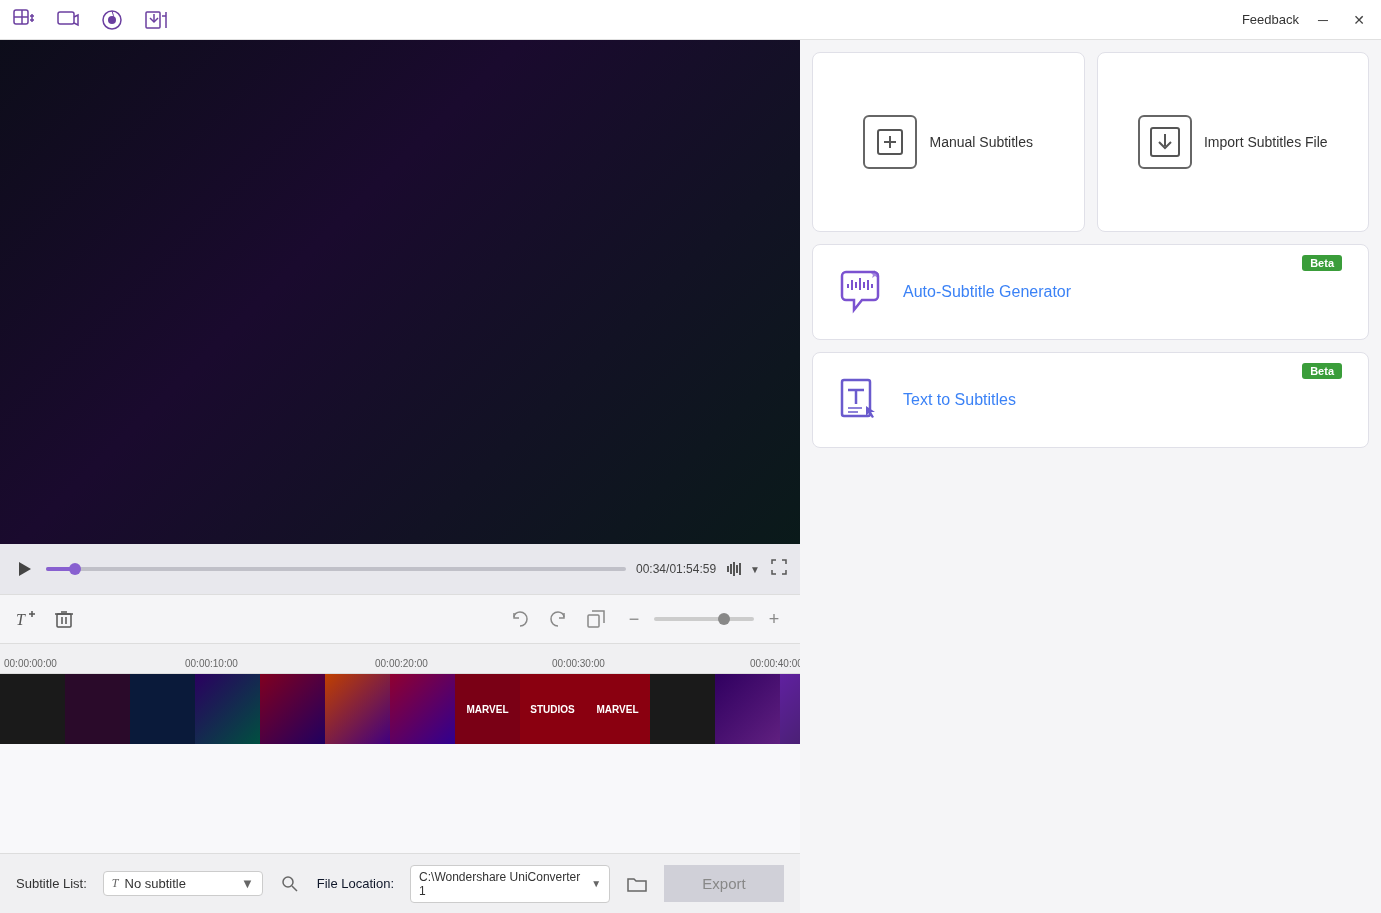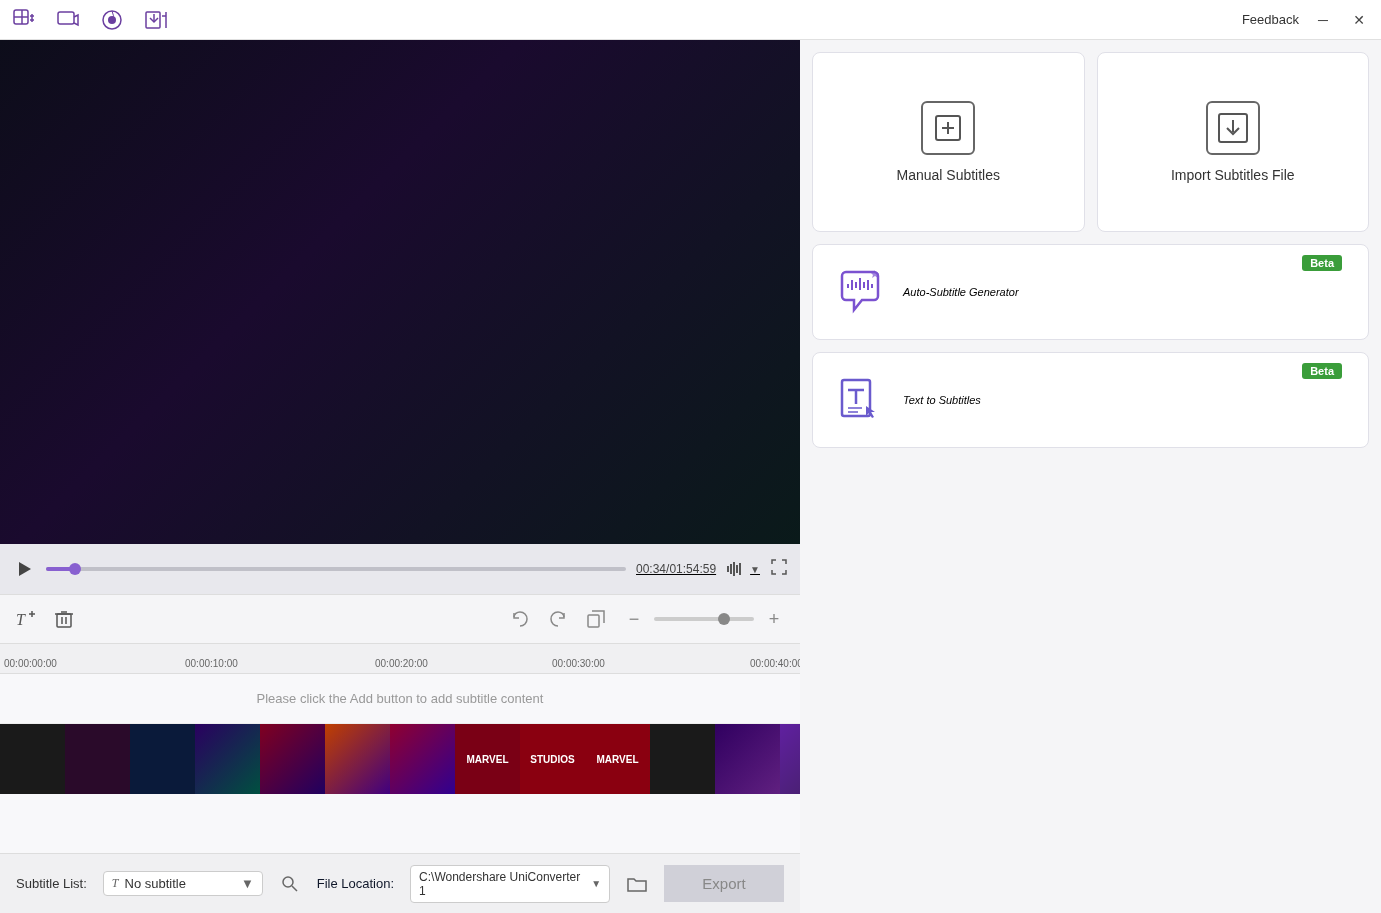--- a/index.html
+++ b/index.html
@@ -90,21 +90,20 @@
     }
 
     
     .player-controls {
       height: 50px;
       background: #e8e8ed;
       display: flex;
       align-items: center;
       padding: 2px 12px;
       gap: 10px;
-      text-decoration: underline;
     }
     .play-btn {
       width: 24px;
       height: 24px;
       display: flex;
       align-items: center;
       justify-content: center;
       cursor: pointer;
     }
     .progress-bar-container {
@@ -342,21 +341,21 @@
     .subtitle-options-row {
       display: flex;
       gap: 12px;
     }
     .subtitle-card {
       flex: 1;
       background: white;
       border-radius: 8px;
       border: 1px solid #e0e0e8;
       display: flex;
-      flex-direction: column;
+      flex-direction: row;
       align-items: center;
       justify-content: center;
       padding: 32px 16px;
       cursor: pointer;
       gap: 12px;
       min-height: 180px;
     }
     .card-icon {
       width: 54px;
       height: 54px;
@@ -407,23 +406,22 @@
       display: flex;
       align-items: center;
       justify-content: center;
       flex-shrink: 0;
     }
     .auto-icon svg {
       width: 48px;
       height: 48px;
     }
     .auto-label {
-      font-size: 11px;
-      color: #000000;
-      font-style: italic;
+      font-size: 16px;
+      color: #3b82f6;
     }
 
     
     .text-subtitle-card {
       background: white;
       border-radius: 8px;
       border: 1px solid #e0e0e8;
       display: flex;
       align-items: center;
       padding: 20px 20px;
@@ -575,23 +573,20 @@
       <span class="ruler-tick" style="left:4px;">00:00:00:00</span>
       <span class="ruler-tick" style="left:185px;">00:00:10:00</span>
       <span class="ruler-tick" style="left:375px;">00:00:20:00</span>
       <span class="ruler-tick" style="left:552px;">00:00:30:00</span>
       <span class="ruler-tick" style="left:750px;">00:00:40:00</span>
 
     </div>
 
     <div class="timeline-area" style="position:relative;height:120px;">
 
-      <div class="subtitle-content-area">
-        <span class="subtitle-placeholder">Please click the Add button to add subtitle content</span>
-      </div>
 
       <div class="film-strip">
 
         <div style="display:flex;width:100%;height:70px;">
           <div style="width:65px;height:70px;background:#1a1a1a;flex-shrink:0;"></div>
           <div style="width:65px;height:70px;background:#2a0a2a;flex-shrink:0;"></div>
           <div style="width:65px;height:70px;background:#0a1a3a;flex-shrink:0;"></div>
           <div style="width:65px;height:70px;background:linear-gradient(135deg,#2a0060,#005040);flex-shrink:0;"></div>
           <div style="width:65px;height:70px;background:linear-gradient(135deg,#800020,#200060);flex-shrink:0;"></div>
           <div style="width:65px;height:70px;background:linear-gradient(135deg,#c04000,#400080);flex-shrink:0;"></div>

